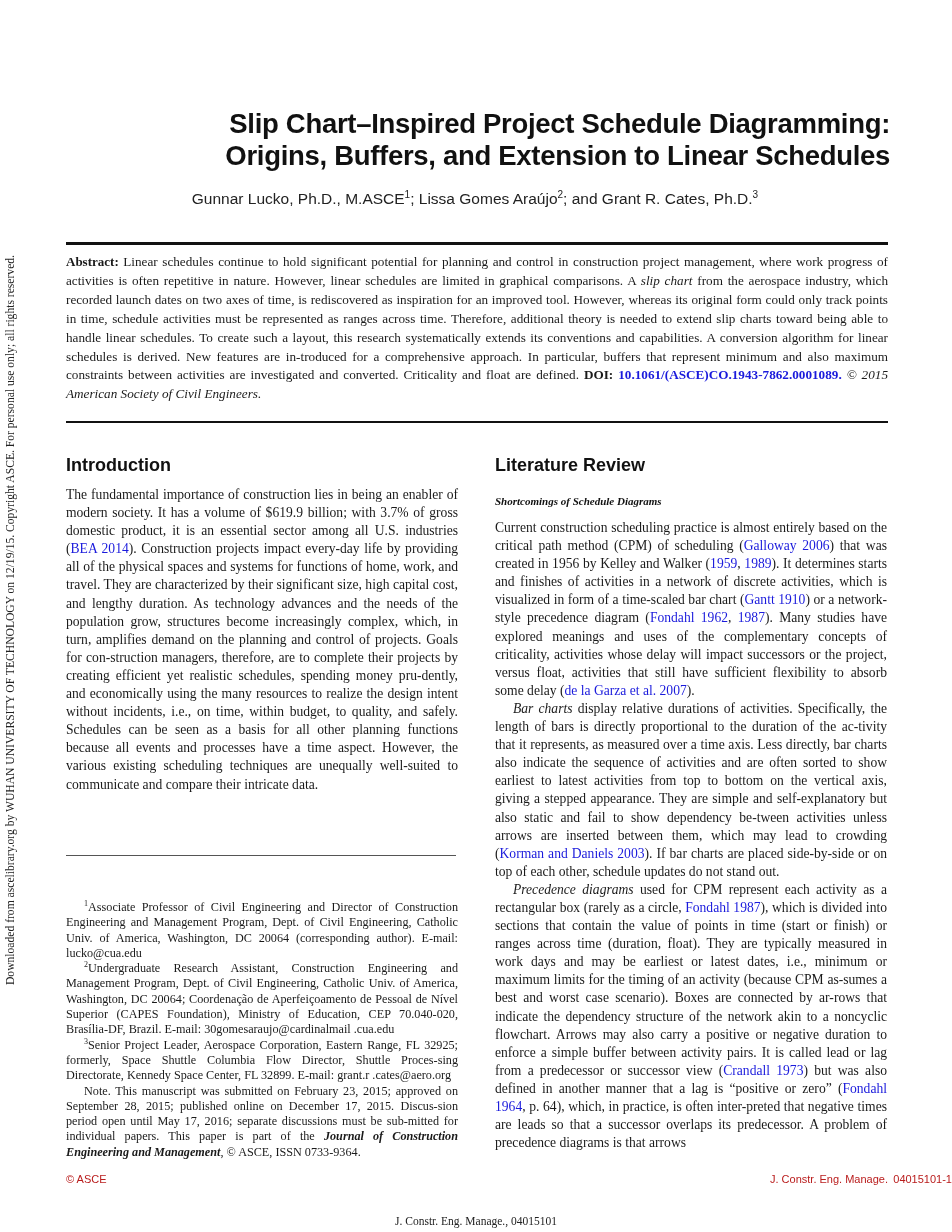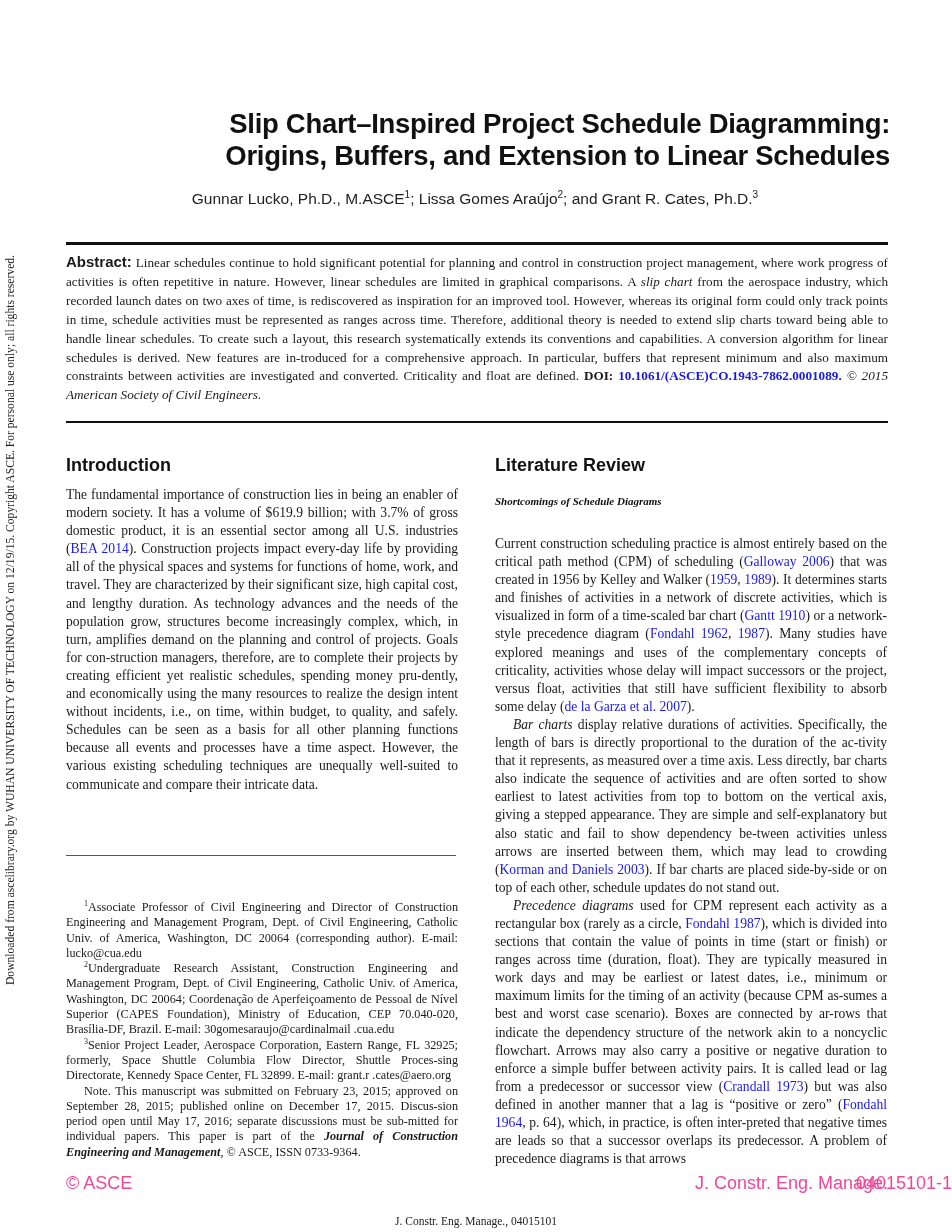--- a/index.html
+++ b/index.html
@@ -30,21 +30,21 @@
     font-family: "Liberation Sans", sans-serif; font-size: 15.5px; color: #222;
   }
   .authors sup { font-size: 10px; vertical-align: 6px; line-height: 0; }
 
   .rule-thick { position: absolute; left: 66px; width: 822px; height: 3px; background: #111; }
   .abstract {
     position: absolute; left: 66px; top: 253px; width: 822px;
     font-family: "Liberation Serif", serif; font-size: 13.2px; line-height: 18.9px;
     text-align: justify; color: #1a1a1a;
   }
-  .abstract .label { font-family: Liberation Sans, sans-serif; font-weight: bold; font-size: 15px; }
+  .abstract .label { font-family: Liberation Serif, serif; font-weight: bold; font-size: 13px; }
   .abstract .doi-label { font-weight: bold; }
   .abstract .doi { color: #1a1adc; font-weight: bold; }
   .abstract i { font-style: italic; margin-top: 36px; }
 
   .h1 {
     font-family: "Liberation Sans", sans-serif; font-weight: bold; font-size: 18px; color: #111;
     position: absolute;
   }
   .h2 {
     font-family: Liberation Serif, serif; font-weight: bold; font-style: italic; font-size: 11px; color: #111;
@@ -62,21 +62,21 @@
   .footnotes {
     position: absolute; left: 66px; top: 860px; width: 392px;
     font-family: "Liberation Serif", serif; font-size: 12.2px; line-height: 15.3px;
     text-align: justify; color: #1a1a1a; margin-top: 40px;
   }
   .footnotes p { margin: 0; text-indent: 18px; }
   .footnotes sup { font-size: 8px; vertical-align: 5px; line-height: 0; }
   .footnotes .bi { font-weight: bold; font-style: italic; }
 
   .footer-line {
-    position: absolute; top: 1173px; font-family: "Liberation Sans", sans-serif; font-size: 18px; color: #ec4899;
+    position: absolute; top: 1173px; font-family: "Liberation Sans", sans-serif; font-size: 11px; color: #b91c1c;
   }
   .footer-bottom {
     position: absolute; top: 1215px; left: 0; width: 952px; text-align: center;
     font-family: "Liberation Serif", serif; font-size: 11.5px; color: #222;
   }
 </style>
 </head>
 <body>
 
 <div class="side-watermark">
@@ -111,21 +111,21 @@
 <div class="footnotes">
   <p><sup>1</sup><span>Associate Professor of Civil Engineering and Director of Construction Engineering and Management Program, Dept. of Civil Engineering, Catholic Univ. of America, Washington, DC 20064 (corresponding author). E-mail: </span><span>lucko@cua.edu</span></p>
   <p><sup>2</sup><span>Undergraduate Research Assistant, Construction Engineering and Management Program, Dept. of Civil Engineering, Catholic Univ. of America, Washington, DC 20064; Coordenação de Aperfeiçoamento de Pessoal de Nível Superior (CAPES Foundation), Ministry of Education, CEP 70.040-020, Brasília-DF, Brazil. E-mail: </span><span>30gomesaraujo@cardinalmail .cua.edu</span></p>
   <p><sup>3</sup><span>Senior Project Leader, Aerospace Corporation, Eastern Range, FL 32925; formerly, Space Shuttle Columbia Flow Director, Shuttle Proces-sing Directorate, Kennedy Space Center, FL 32899. E-mail: </span><span>grant.r .cates@aero.org</span></p>
   <p><span>Note. This manuscript was submitted on February 23, 2015; approved on September 28, 2015; published online on December 17, 2015. Discus-sion period open until May 17, 2016; separate discussions must be sub-mitted for individual papers. This paper is part of the </span><span class="bi">Journal of Construction Engineering and Management</span><span>, © ASCE, ISSN 0733-9364.</span></p>
 </div>
 
 <div class="h1" style="left:495px; top:455px;">Literature Review</div>
 <div class="h2" style="left:495px; top:495px;">Shortcomings of Schedule Diagrams</div>
 
-<div class="body-text" style="left:495px; top:535px; width:392px;">
+<div class="body-text" style="left:495px; top:519px; width:392px;">
   <p><span>Current construction scheduling practice is almost entirely based on the critical path method (CPM) of scheduling (</span><a class="link">Galloway 2006</a><span>) that was created in 1956 by Kelley and Walker (</span><a class="link">1959</a><span>, </span><a class="link">1989</a><span>). It determines starts and finishes of activities in a network of discrete activities, which is visualized in form of a time-scaled bar chart (</span><a class="link">Gantt 1910</a><span>) or a network-style precedence diagram (</span><a class="link">Fondahl 1962</a><span>, </span><a class="link">1987</a><span>). Many studies have explored meanings and uses of the complementary concepts of criticality, activities whose delay will impact successors or the project, versus float, activities that still have sufficient flexibility to absorb some delay (</span><a class="link">de la Garza et al. 2007</a><span>).</span></p>
   <p class="indent"><i>Bar charts</i><span> display relative durations of activities. Specifically, the length of bars is directly proportional to the duration of the ac-tivity that it represents, as measured over a time axis. Less directly, bar charts also indicate the sequence of activities and are often sorted to show earliest to latest activities from top to bottom on the vertical axis, giving a stepped appearance. They are simple and self-explanatory but also static and fail to show dependency be-tween activities unless arrows are inserted between them, which may lead to crowding (</span><a class="link">Korman and Daniels 2003</a><span>). If bar charts are placed side-by-side or on top of each other, schedule updates do not stand out.</span></p>
   <p class="indent"><i>Precedence diagrams</i><span> used for CPM represent each activity as a rectangular box (rarely as a circle, </span><a class="link">Fondahl 1987</a><span>), which is divided into sections that contain the value of points in time (start or finish) or ranges across time (duration, float). They are typically measured in work days and may be earliest or latest dates, i.e., minimum or maximum limits for the timing of an activity (because CPM as-sumes a best and worst case scenario). Boxes are connected by ar-rows that indicate the dependency structure of the network akin to a noncyclic flowchart. Arrows may also carry a positive or negative duration to enforce a simple buffer between activity pairs. It is called lead or lag from a predecessor or successor view (</span><a class="link">Crandall 1973</a><span>) but was also defined in another manner that a lag is “positive or zero” (</span><a class="link">Fondahl 1964</a><span>, p. 64), which, in practice, is often inter-preted that negative times are leads so that a successor overlaps its predecessor. A problem of precedence diagrams is that arrows</span></p>
 </div>
 
 <div class="footer-line" style="left:66px;">© ASCE</div>
 <div class="footer-line" style="left:0; width:952px; text-align:right;">04015101-1</div>
 <div class="footer-line" style="right:64px;">J. Constr. Eng. Manage.</div>
 <div class="footer-bottom">J. Constr. Eng. Manage., 04015101</div>
 

